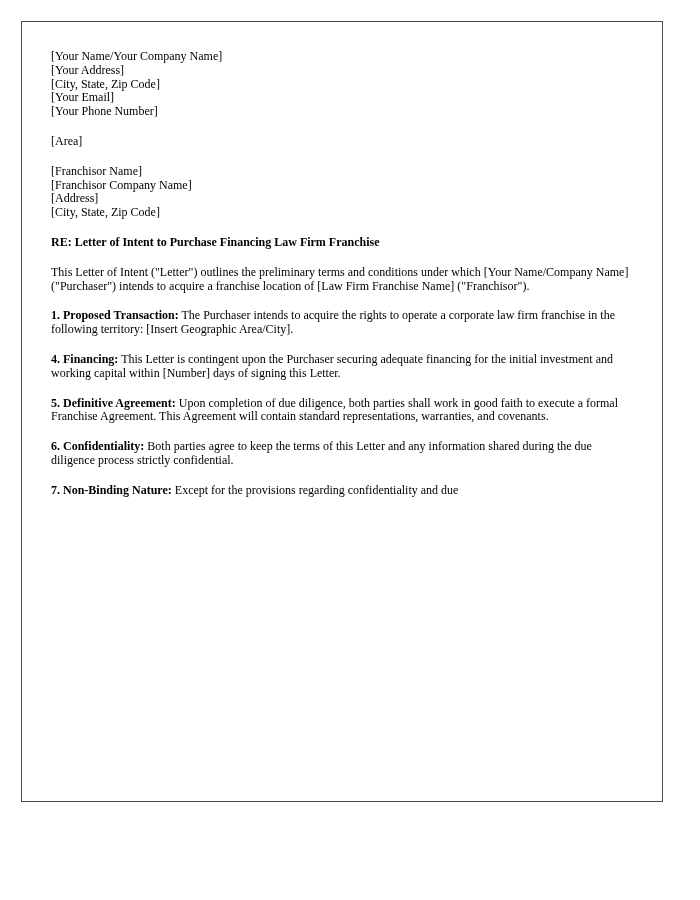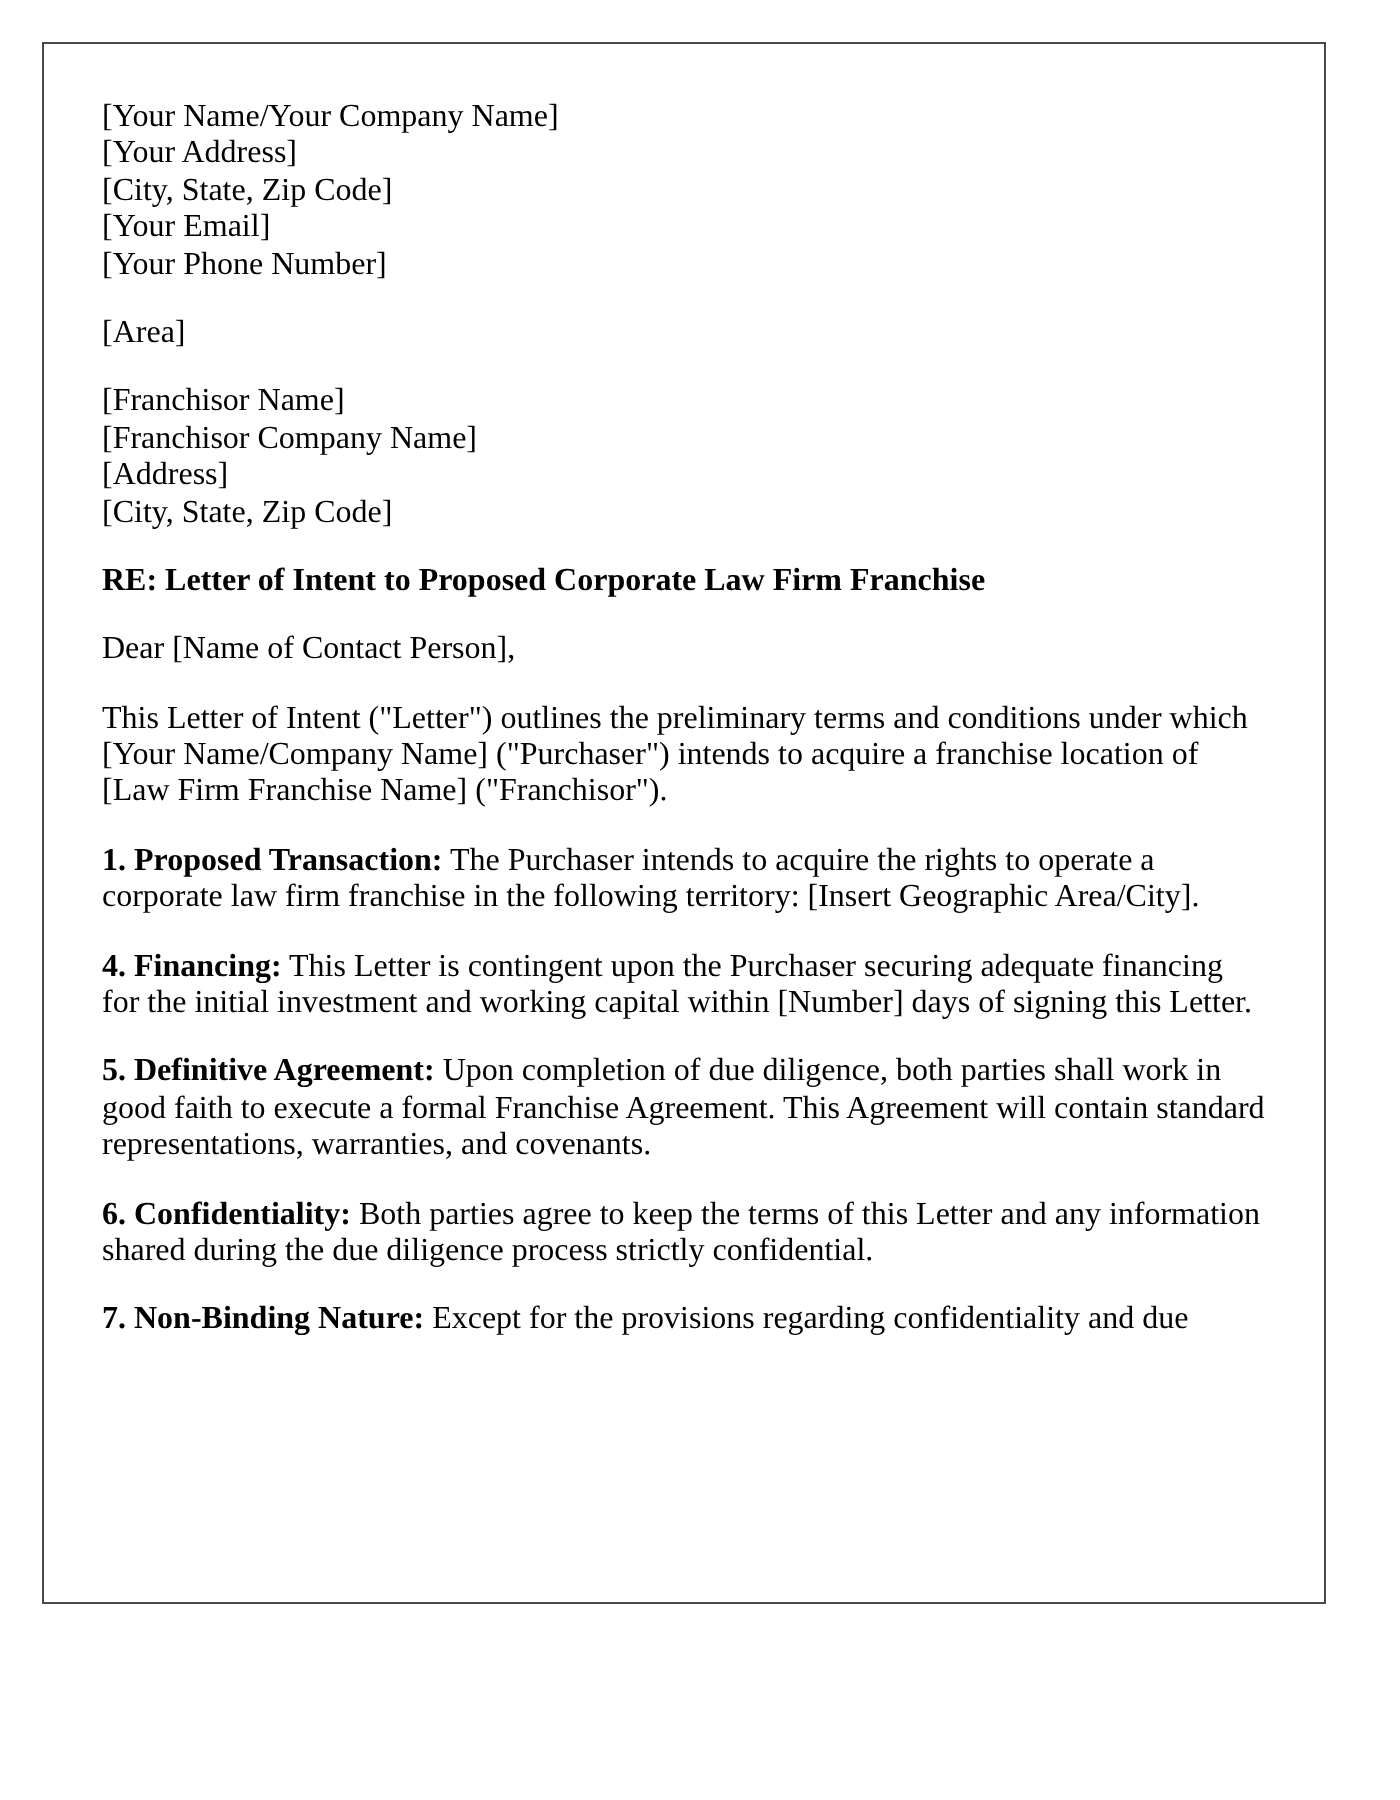--- a/index.html
+++ b/index.html
@@ -20,21 +20,21 @@
     top: 21px;
     width: 642px;
     height: 781px;
     box-sizing: border-box;
     border: 1px solid #4a4a4a;
     padding: 12px 28px 0 29px;
     overflow: hidden;
     background: #ffffff;
     color: #000000;
     font-family: "Liberation Serif", "DejaVu Serif", serif;
-    font-size: 16px;
+    font-size: 12px;
     line-height: 1.15;
   }
   .letter p {
     margin: 16px 0;
   }
   .pre {
     white-space: pre-line;
   }
   .bold {
     font-weight: bold;
@@ -48,22 +48,21 @@
     <p class="pre">[Your Name/Your Company Name]
 [Your Address]
 [City, State, Zip Code]
 [Your Email]
 [Your Phone Number]</p>
     <p>[Area]</p>
     <p class="pre">[Franchisor Name]
 [Franchisor Company Name]
 [Address]
 [City, State, Zip Code]</p>
-    <p class="bold">RE: Letter of Intent to Proposed Corporate Law Firm Franchise</p>
-    <p>Dear [Name of Contact Person],</p>
+    <p class="bold">RE: Letter of Intent to Purchase Financing Law Firm Franchise</p>
     <p>This Letter of Intent ("Letter") outlines the preliminary terms and conditions under which [Your Name/Company Name] ("Purchaser") intends to acquire a franchise location of [Law Firm Franchise Name] ("Franchisor").</p>
     <div>
   <p><b class="bold">1. Proposed Transaction:</b><span> The Purchaser intends to acquire the rights to operate a corporate law firm franchise in the following territory: [Insert Geographic Area/City].</span></p>
 
 
 
   <p><b class="bold">4. Financing:</b><span> This Letter is contingent upon the Purchaser securing adequate financing for the initial investment and working capital within [Number] days of signing this Letter.</span></p>
 
   <p><b class="bold">5. Definitive Agreement:</b><span> Upon completion of due diligence, both parties shall work in good faith to execute a formal Franchise Agreement. This Agreement will contain standard representations, warranties, and covenants.</span></p>
 

